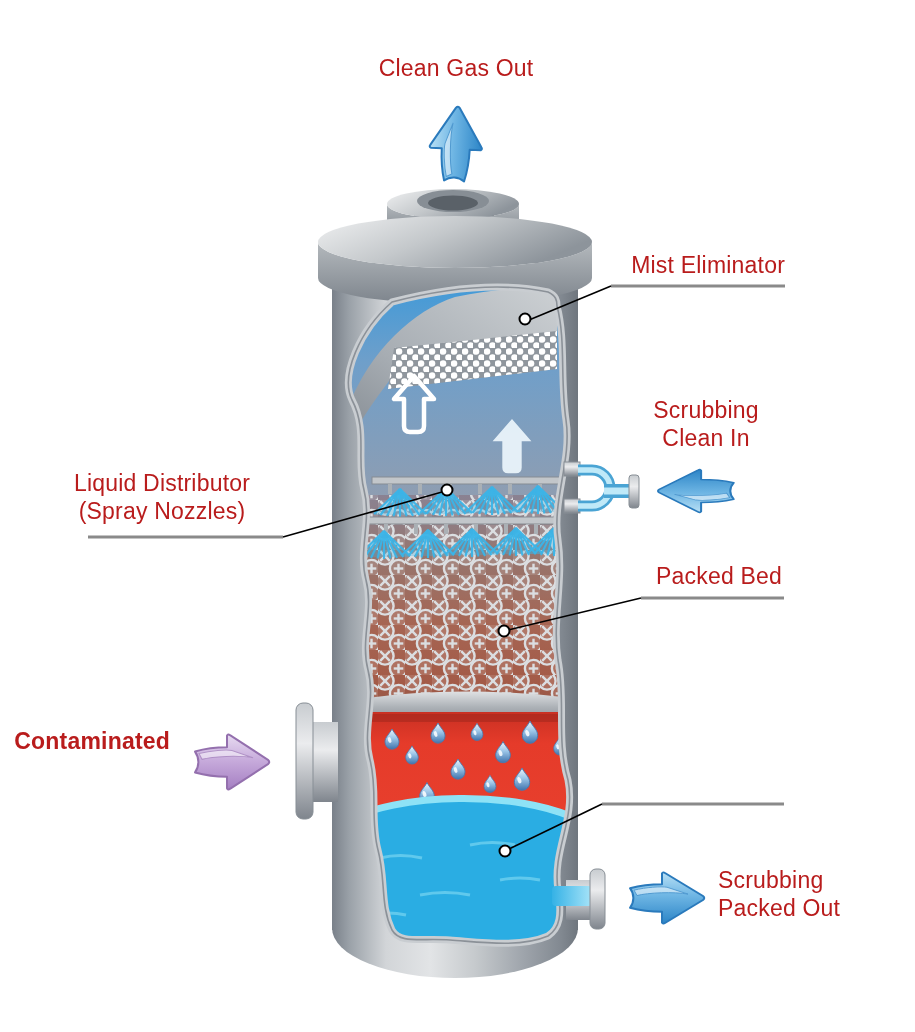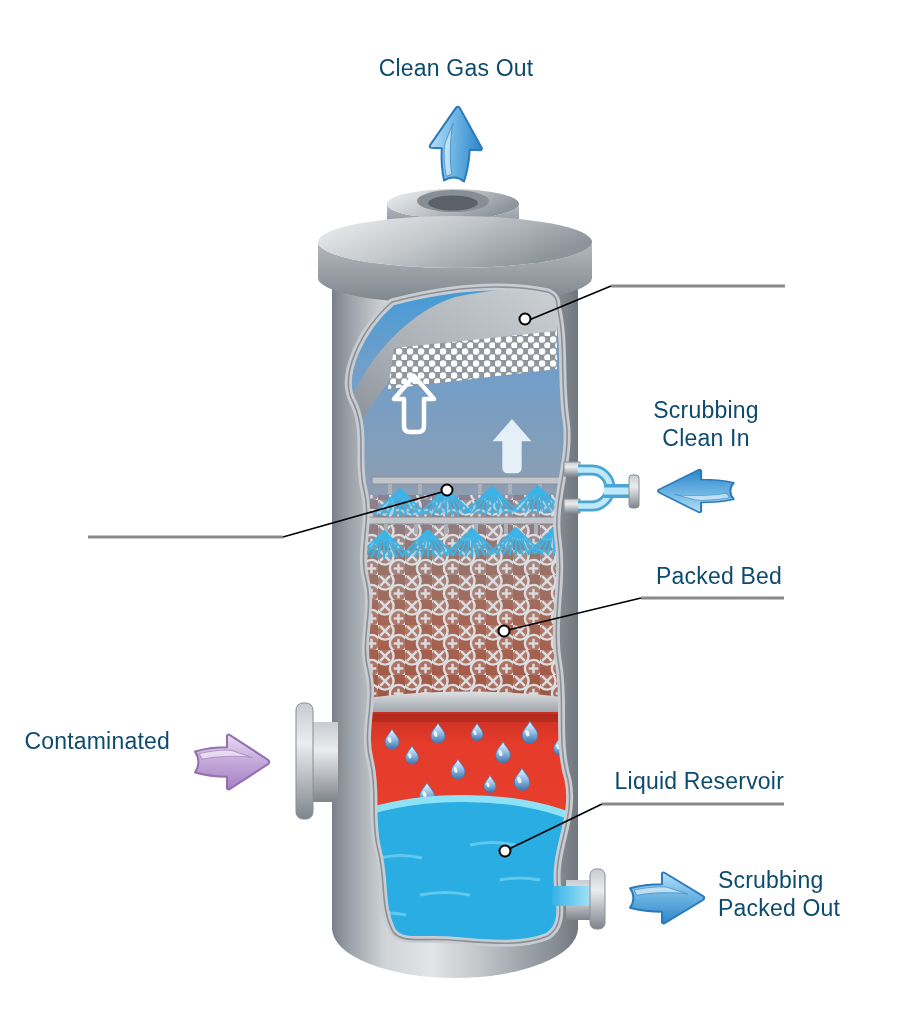--- a/index.html
+++ b/index.html
@@ -8,26 +8,26 @@
     width:915px;height:1032px;
     background:#ffffff;
     font-family:"Liberation Sans","DejaVu Sans",sans-serif;
     overflow:hidden;
   }
   #art{position:absolute;left:0;top:0;}
   .lbl{
     position:absolute;
     font-size:23px;
     line-height:28px;
-    color:#0c4a6e;
+    color:#b91c1c;
     letter-spacing:0.2px;
     white-space:nowrap;
   }
   .center{transform:translateX(-50%);text-align:center;}
-  .right{text-align:center;}
+  .right{text-align:center;font-weight:bold;}
   .left{text-align:left;}
 </style>
 </head>
 <body>
 
 <div id="canvas">
 
 <svg id="art" width="915" height="1032" viewBox="0 0 915 1032">
   <defs>
     <linearGradient id="gBody" x1="0" y1="0" x2="1" y2="0">
@@ -298,33 +298,37 @@
       <circle cx="525" cy="319" r="5.5"></circle>
       <circle cx="447" cy="490" r="5.5"></circle>
       <circle cx="504" cy="631" r="5.5"></circle>
       <circle cx="505" cy="851" r="5.5"></circle>
     </g>
   </g>
 </svg>
 
 <div class="lbl center" style="left:456px;top:54px;">Clean Gas Out</div>
 
+<div class="lbl" style="right:130px;top:251px;">Mist Eliminator</div>
 
 <div class="lbl center" style="left:706px;top:396px;">
   <div>Scrubbing</div>
   <div>Clean In</div>
 </div>
 
+<div class="lbl center" style="left:162px;top:469px;">
+  <div>Liquid Distributor</div>
+  <div>(Spray Nozzles)</div>
+</div>
 
 <div class="lbl" style="right:133px;top:562px;margin-left:17px;">Packed Bed</div>
 
 <div class="lbl right" style="right:745px;top:727px;">
   <div>Contaminated</div>
 </div>
 
-<div class="lbl" style="right:131px;top:767px;">Liquid Reservoir</div>
 
 <div class="lbl left" style="left:718px;top:866px;">
   <div>Scrubbing</div>
   <div>Packed Out</div>
 </div>
 
 </div>
 
 </body></html>

